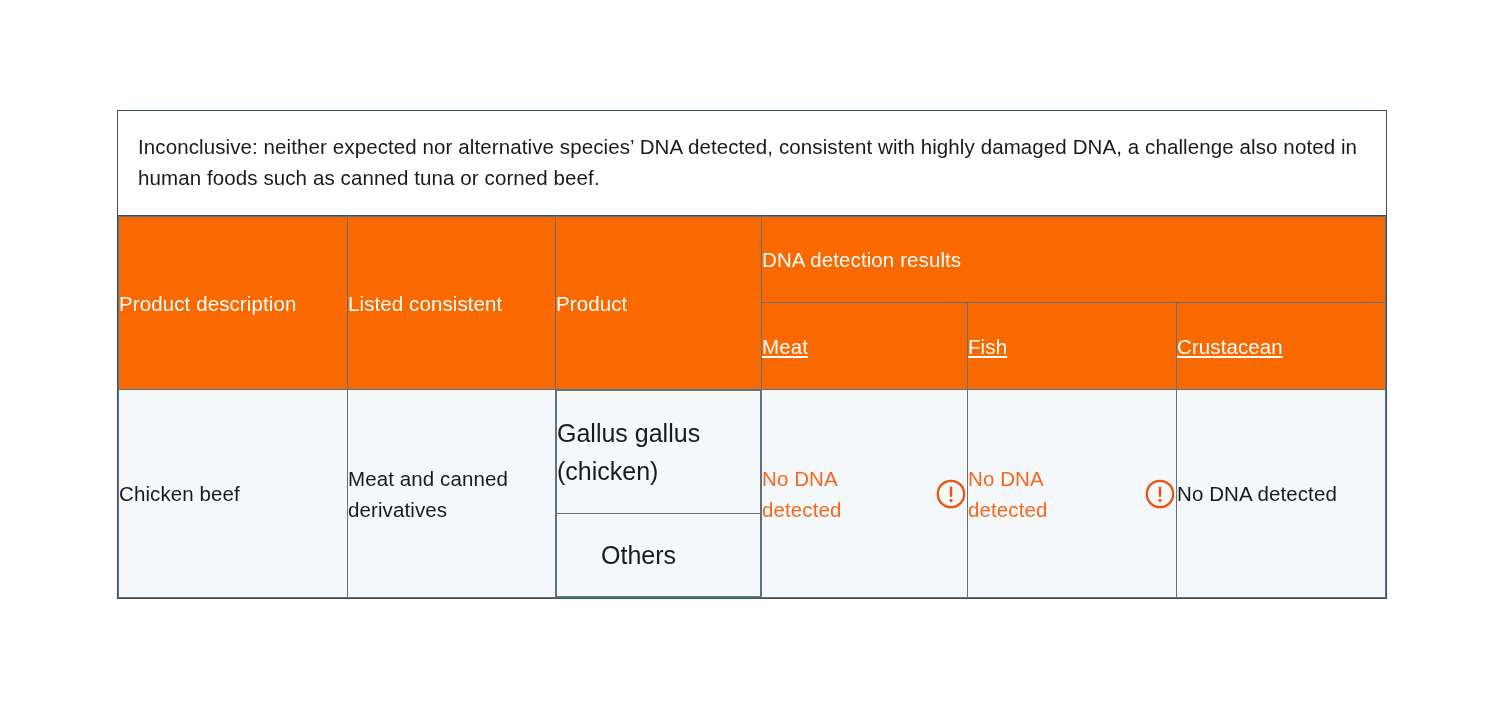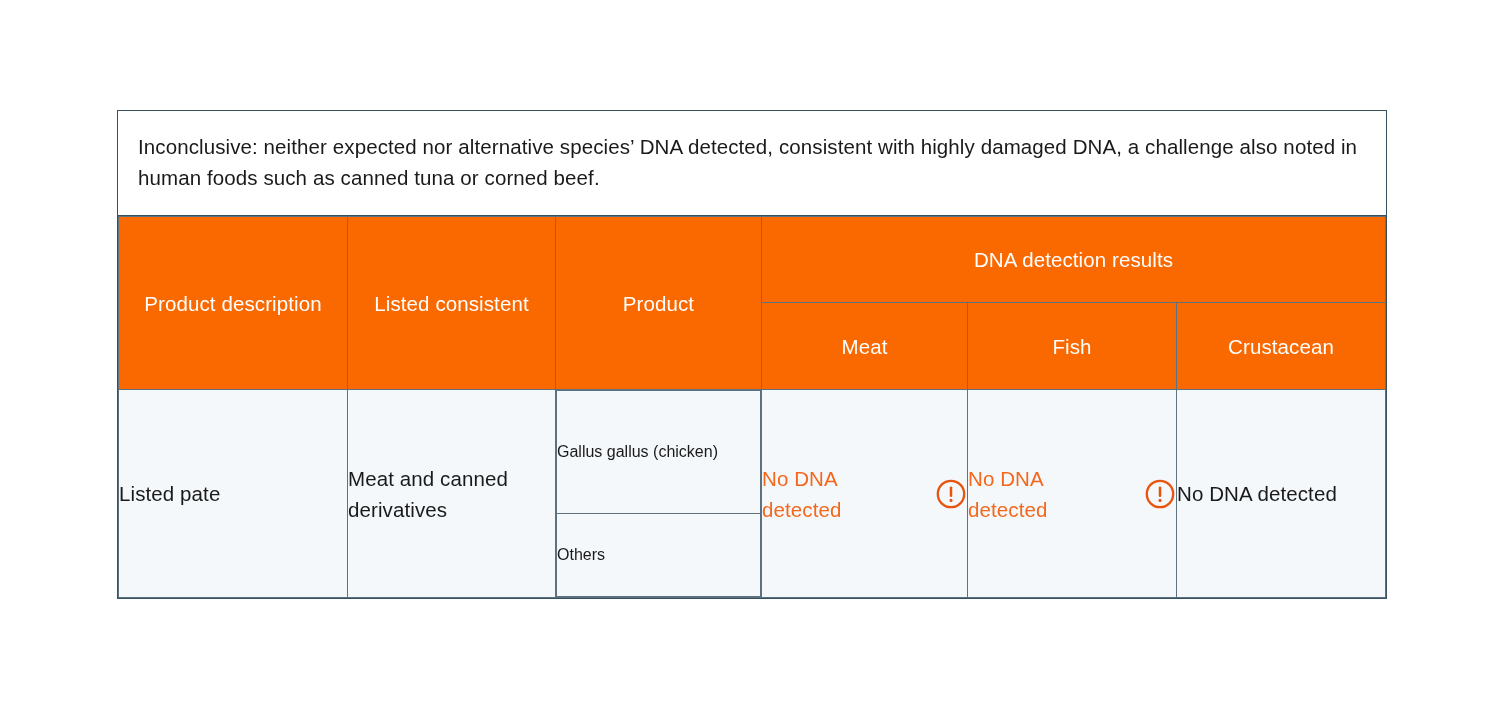--- a/index.html
+++ b/index.html
@@ -57,29 +57,29 @@
     border: 1.4px solid #5d7280;
     padding: 0;
     vertical-align: middle;
     font-weight: normal;
   }
 
   
   .hd {
     background: #fa6800;
     color: #ffffff;
-    text-align: center;
+    text-align: left;
     font-size: 20.5px;
     line-height: 1.42;
     letter-spacing: 0.1px;
     padding: 6px 8px;
   }
   .hd-tall { height: 172px; margin-top: 12px; }
   .hd-span { height: 84px; }
-  .hd-sub  { height: 86px; }
+  .hd-sub  { height: 86px; text-decoration: underline; }
 
   
   .bd {
     background: #f4f8fb;
     color: #1a1a1a;
     font-size: 20.5px;
     line-height: 1.52;
     letter-spacing: 0.1px;
     padding: 10px 17px;
     vertical-align: middle;
@@ -92,32 +92,33 @@
     width: 100%;
     border-collapse: collapse;
     table-layout: fixed;
     height: 206px;
   }
   .split td {
     border: 0;
     padding: 10px 17px;
     background: #f4f8fb;
     color: #1a1a1a;
-    font-size: 16px;
+    font-size: 25px;
     line-height: 1.52;
     vertical-align: middle;
   }
   .split tr.top-half td {
     border-bottom: 1.4px solid #5d7280;
     height: 122px;
     vertical-align: middle;
   }
   .split tr.bottom-half td {
     height: 82px;
     vertical-align: middle;
+    padding-left: 44px;
   }
   td.nested { padding: 0 !important; vertical-align: top; }
 
   
   .result {
     display: flex;
     align-items: center;
     justify-content: flex-start;
     gap: 20px;
   }
@@ -159,21 +160,21 @@
         </tr>
         <tr>
           <th class="hd hd-sub">Meat</th>
           <th class="hd hd-sub">Fish</th>
           <th class="hd hd-sub">Crustacean</th>
         </tr>
       </thead>
       <tbody>
         <tr>
 
-          <td class="bd">Listed pate</td>
+          <td class="bd">Chicken beef</td>
 
           <td class="bd">Meat and canned derivatives</td>
 
           <td class="nested">
             <table class="split">
               <tbody>
                   <tr class="top-half">
                 <td>Gallus gallus (chicken)</td>
               </tr>
               <tr class="bottom-half">

